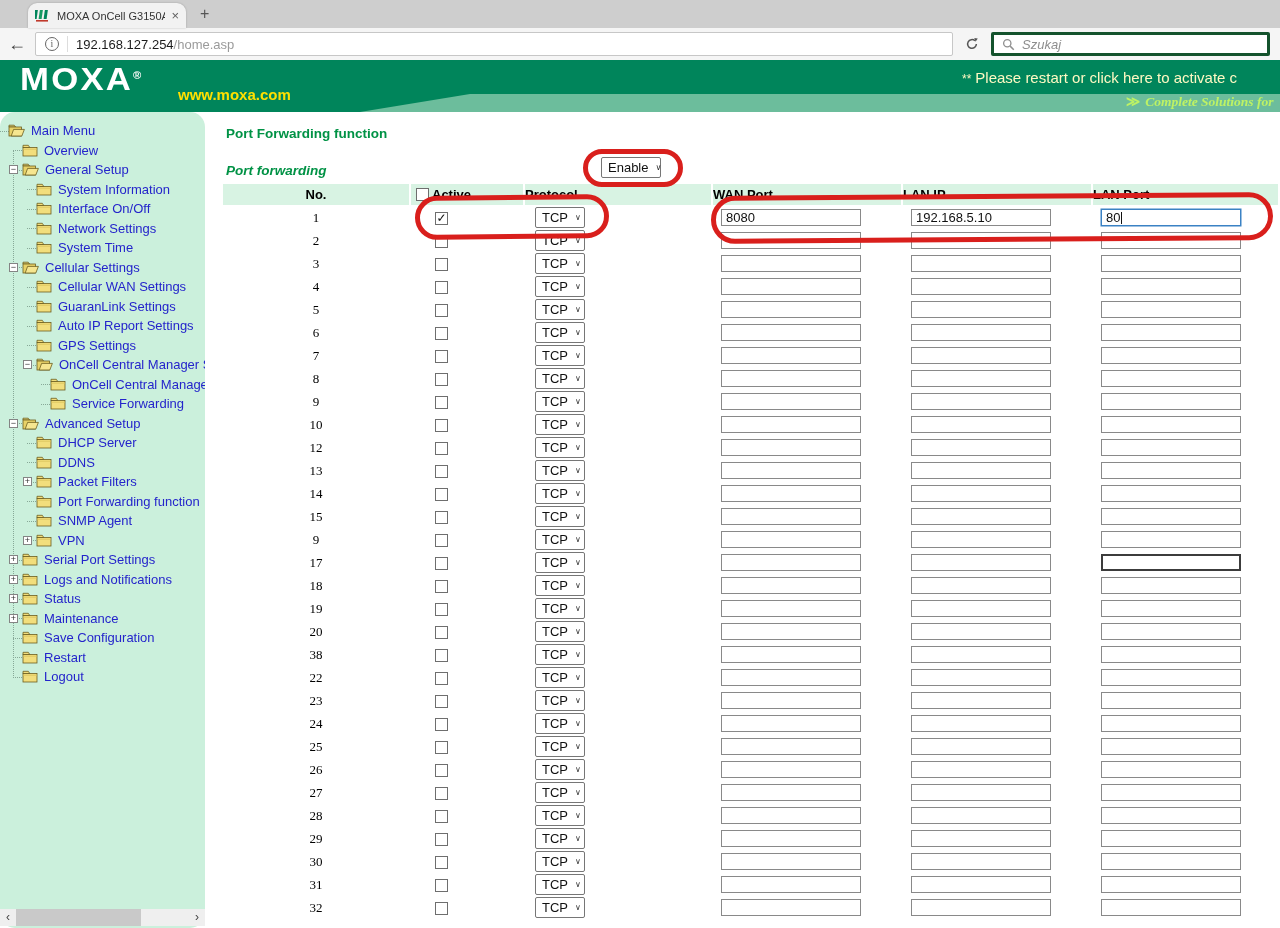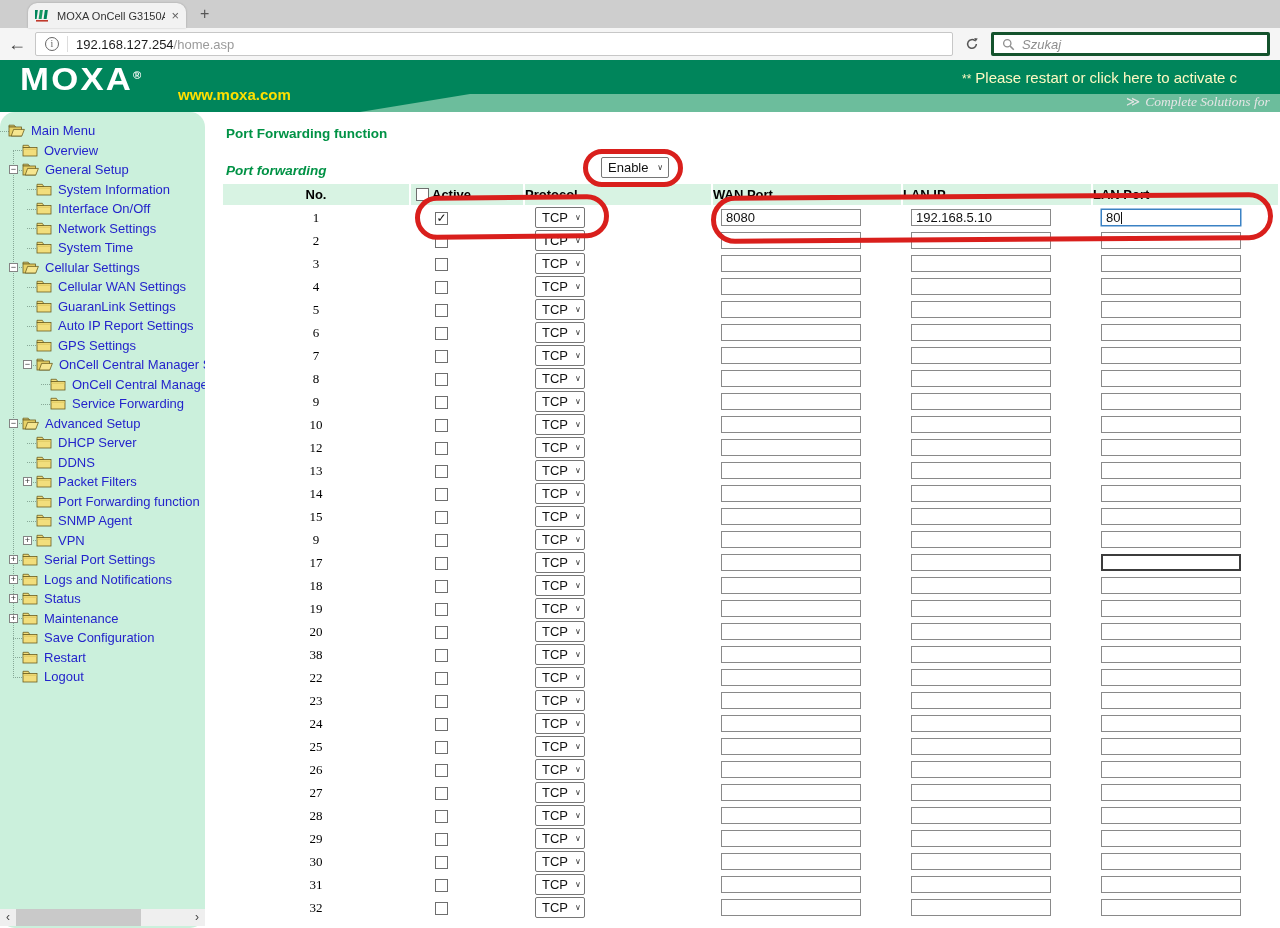--- a/index.html
+++ b/index.html
@@ -34,22 +34,22 @@
   .banner-light { position:absolute; left:0; right:0; bottom:0; height:18px; background:#6cbd9c; }
   .banner-flap { position:absolute; left:0; top:34px; width:360px; height:18px; background:#00855b; }
   .banner-flap-tri { position:absolute; left:360px; top:34px; width:0; height:0;
                      border-top:18px solid #00855b; border-right:110px solid transparent; }
   .logo { position:absolute; left:20px; top:2px; color:#fff; font-size:31px; font-weight:bold;
           letter-spacing:2px; transform:scaleX(1.12); transform-origin:left; white-space:nowrap; }
   .logo sup { font-size:10px; letter-spacing:0; }
   .site { position:absolute; left:178px; top:26px; color:#ffe000; font-weight:bold; font-size:15px; }
   .notice { position:absolute; left:962px; top:9px; color:#fef9c3; font-size:15px; white-space:nowrap; }
   .notice .stars { font-size:12px; margin-right:4px; }
-  .tagline { position:absolute; left:1126px; top:33px; color:#e5e5e5; font-size:13.5px; white-space:nowrap;
-             font-family:"Liberation Serif",serif; font-style:italic; font-weight:normal; }
+  .tagline { position:absolute; left:1126px; top:33px; color:#bef264; font-size:13.5px; white-space:nowrap;
+             font-family:"Liberation Serif",serif; font-style:italic; font-weight:bold; }
   .tagline .gg { font-style:normal; margin-right:5px; }
 
   
   .layout { display:flex; height:816px; }
   .sidebar { width:205px; flex:none; background:#cbf0dc; position:relative;border-radius:15px; }
   .tree { position:relative; padding-top:9px; }
   .tree-guide { position:absolute; left:13px; top:38px; height:528px; border-left:1px dotted #87a897; }
   .tree-item { height:19.5px; display:flex; align-items:center; position:relative; cursor:pointer; }
   .tree-item .stub { position:absolute; top:50%; width:11px; border-top:1px dotted #87a897; }
   .lv1 .stub { left:13px; } .lv2 .stub { left:27px; } .lv3 .stub { left:41px; }
@@ -67,21 +67,21 @@
   .scroll-thumb { position:absolute; left:0; top:0; bottom:0; width:72%; background:#c9c9c9; }
 
   
   .main-content { position:relative; flex:1; background:#fff; overflow:hidden; }
   .pf-title { position:absolute; left:21px; top:14px; color:#009245; font-weight:bold; font-size:13.5px; }
   .pf-label { position:absolute; left:21px; top:51px; color:#009245; font-weight:bold; font-size:13.5px;font-style:italic; }
 
   .select { display:inline-flex; align-items:center; justify-content:space-between; border:1px solid #767676;
             border-radius:2px; background:#fff; height:21px; padding:0 5px 0 6px; font-size:13px; color:#111; }
   .select .chev { font-size:8px; color:#333; margin-left:7px; }
-  .enable-select { position:absolute; left:396px; top:45px; width:68px; }
+  .enable-select { position:absolute; left:396px; top:45px; width:60px; }
 
   table.pf { position:absolute; left:16px; top:70px; width:1059px; border-collapse:separate;
              border-spacing:2px; table-layout:fixed; }
   table.pf td { height:21px; padding:0; vertical-align:middle; font-size:13px; }
   thead td { background:#d8f3e3; font-weight:bold; }
   .no-col { text-align:center; padding-right:58px; }
   tbody .no-col { font-family:"Liberation Serif",serif; font-size:15px; }
   .hd-flex { display:flex; align-items:center; padding-left:5px; gap:3px; }
   .hd-pad12 { padding-left:12px; } .hd-pad10 { padding-left:10px; }
   .cb { display:inline-block; width:13px; height:13px; border:1px solid #6e6e6e; background:#fff;

